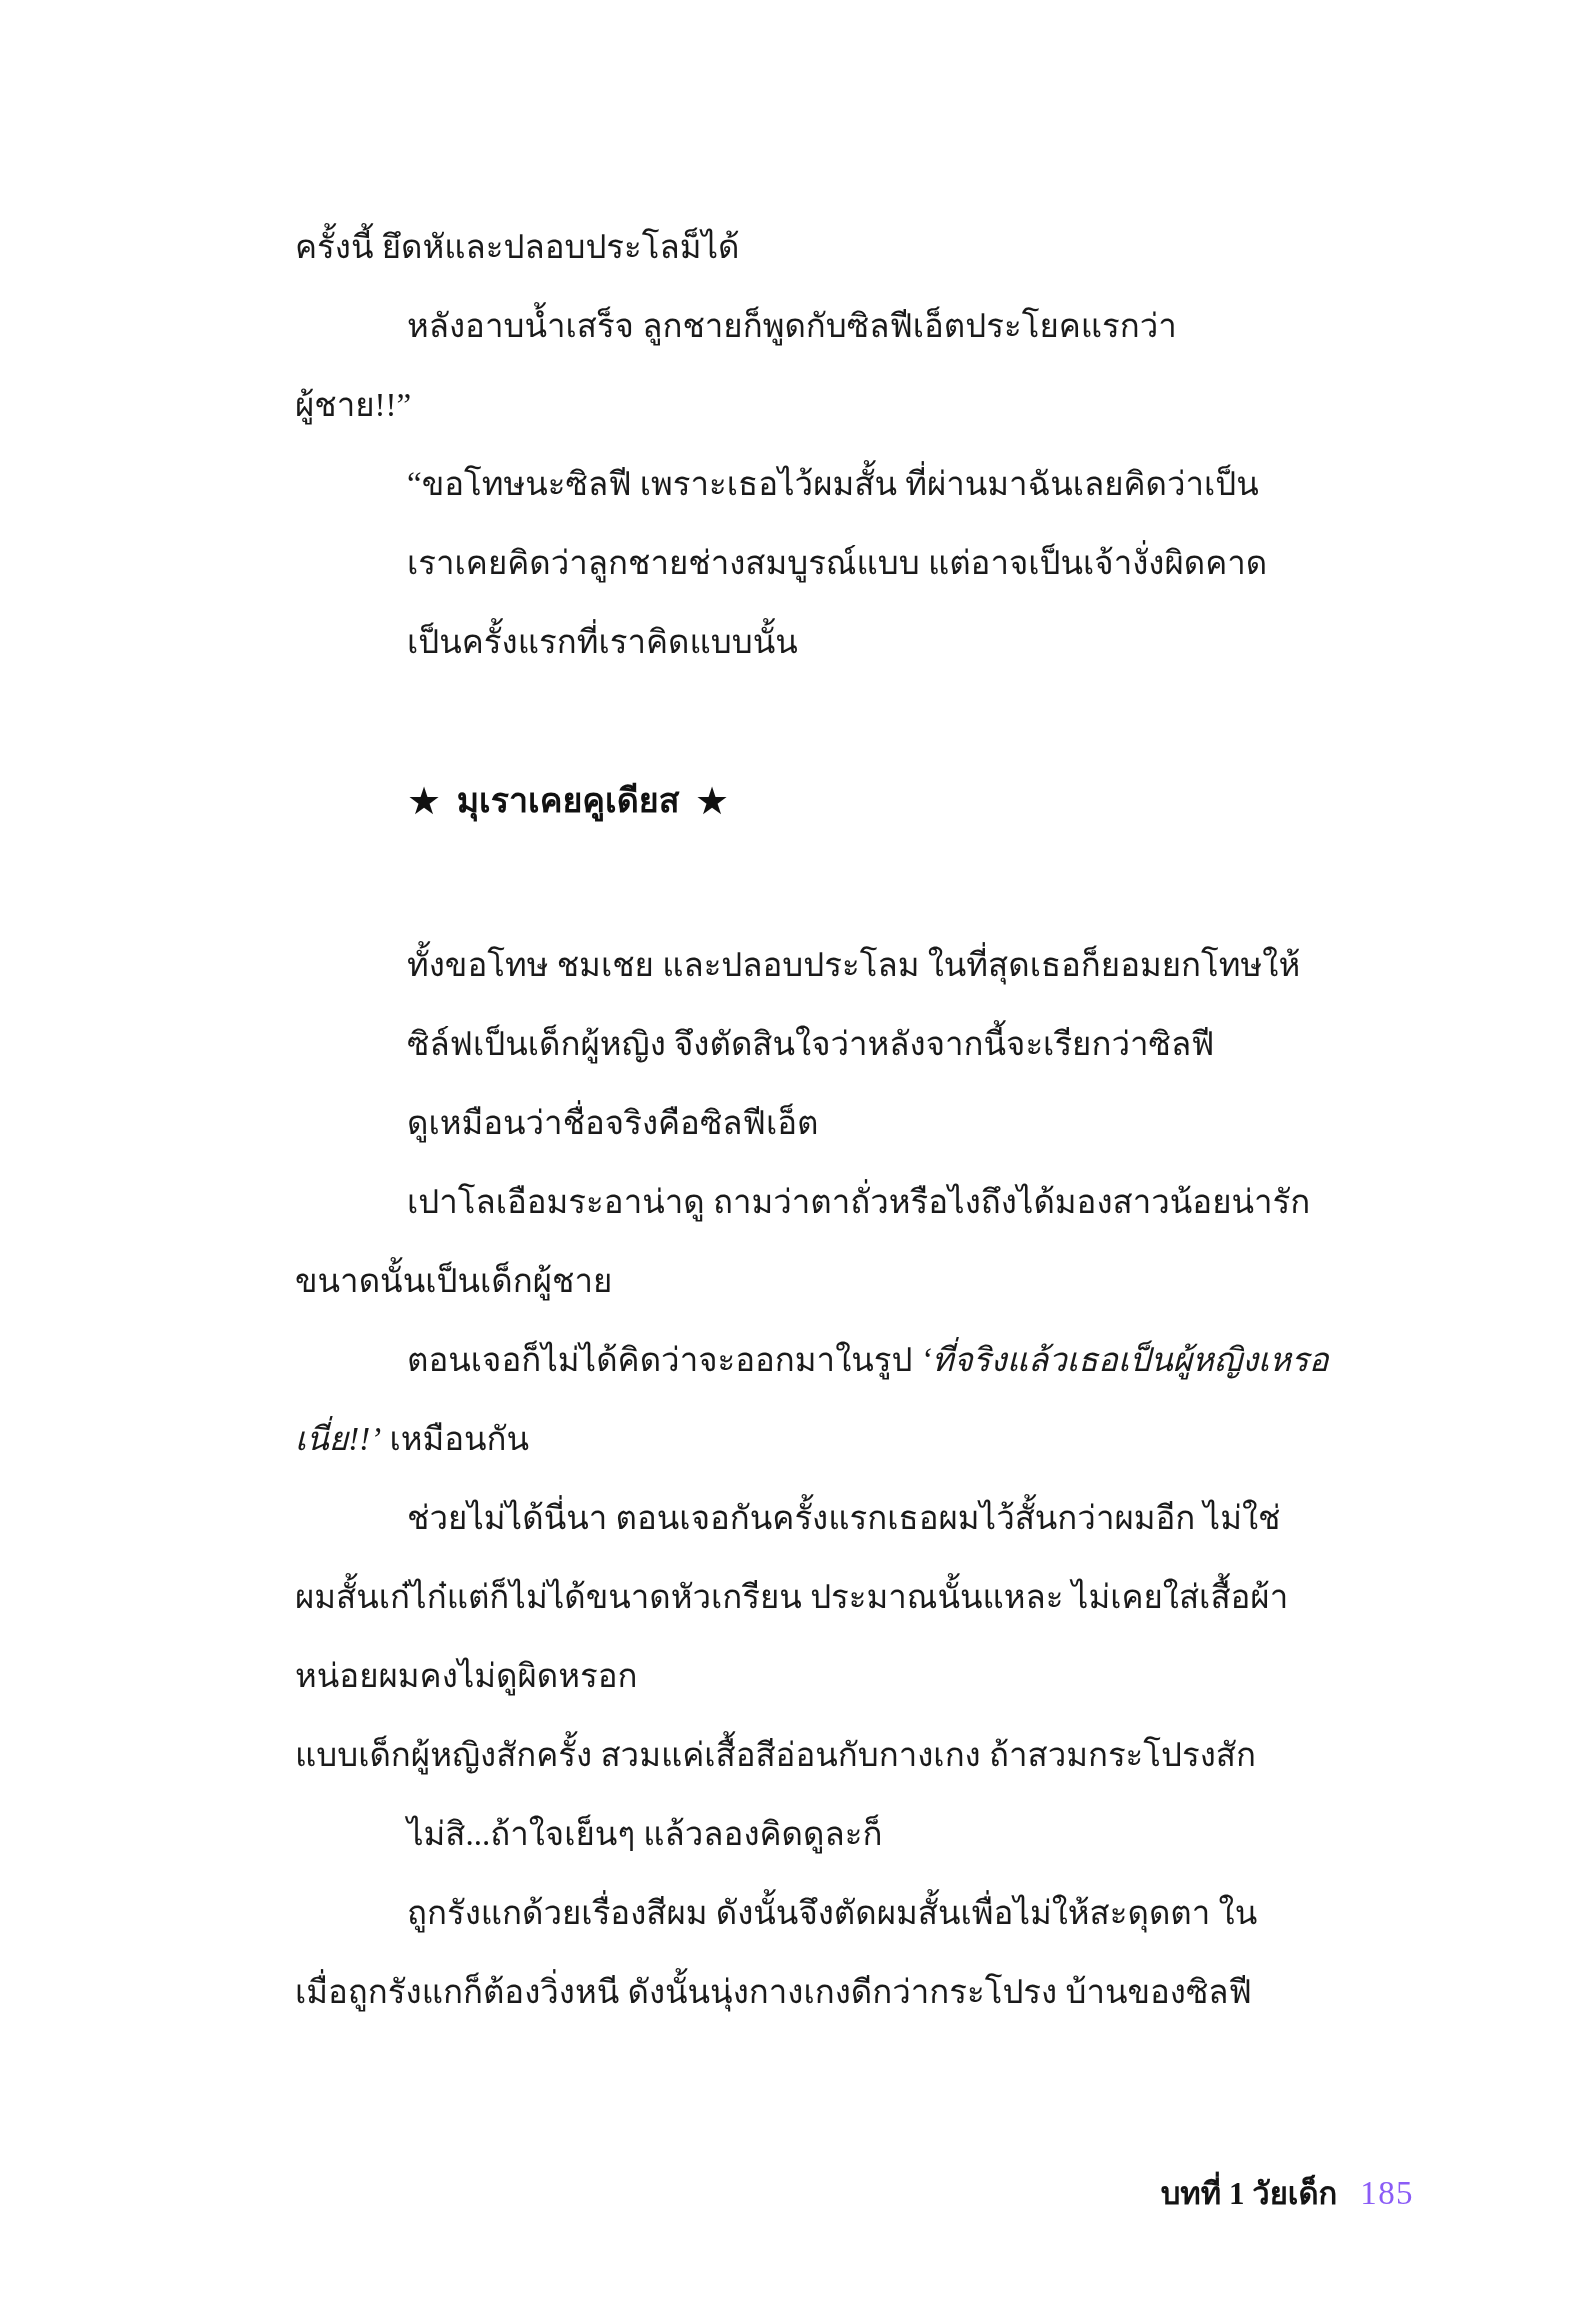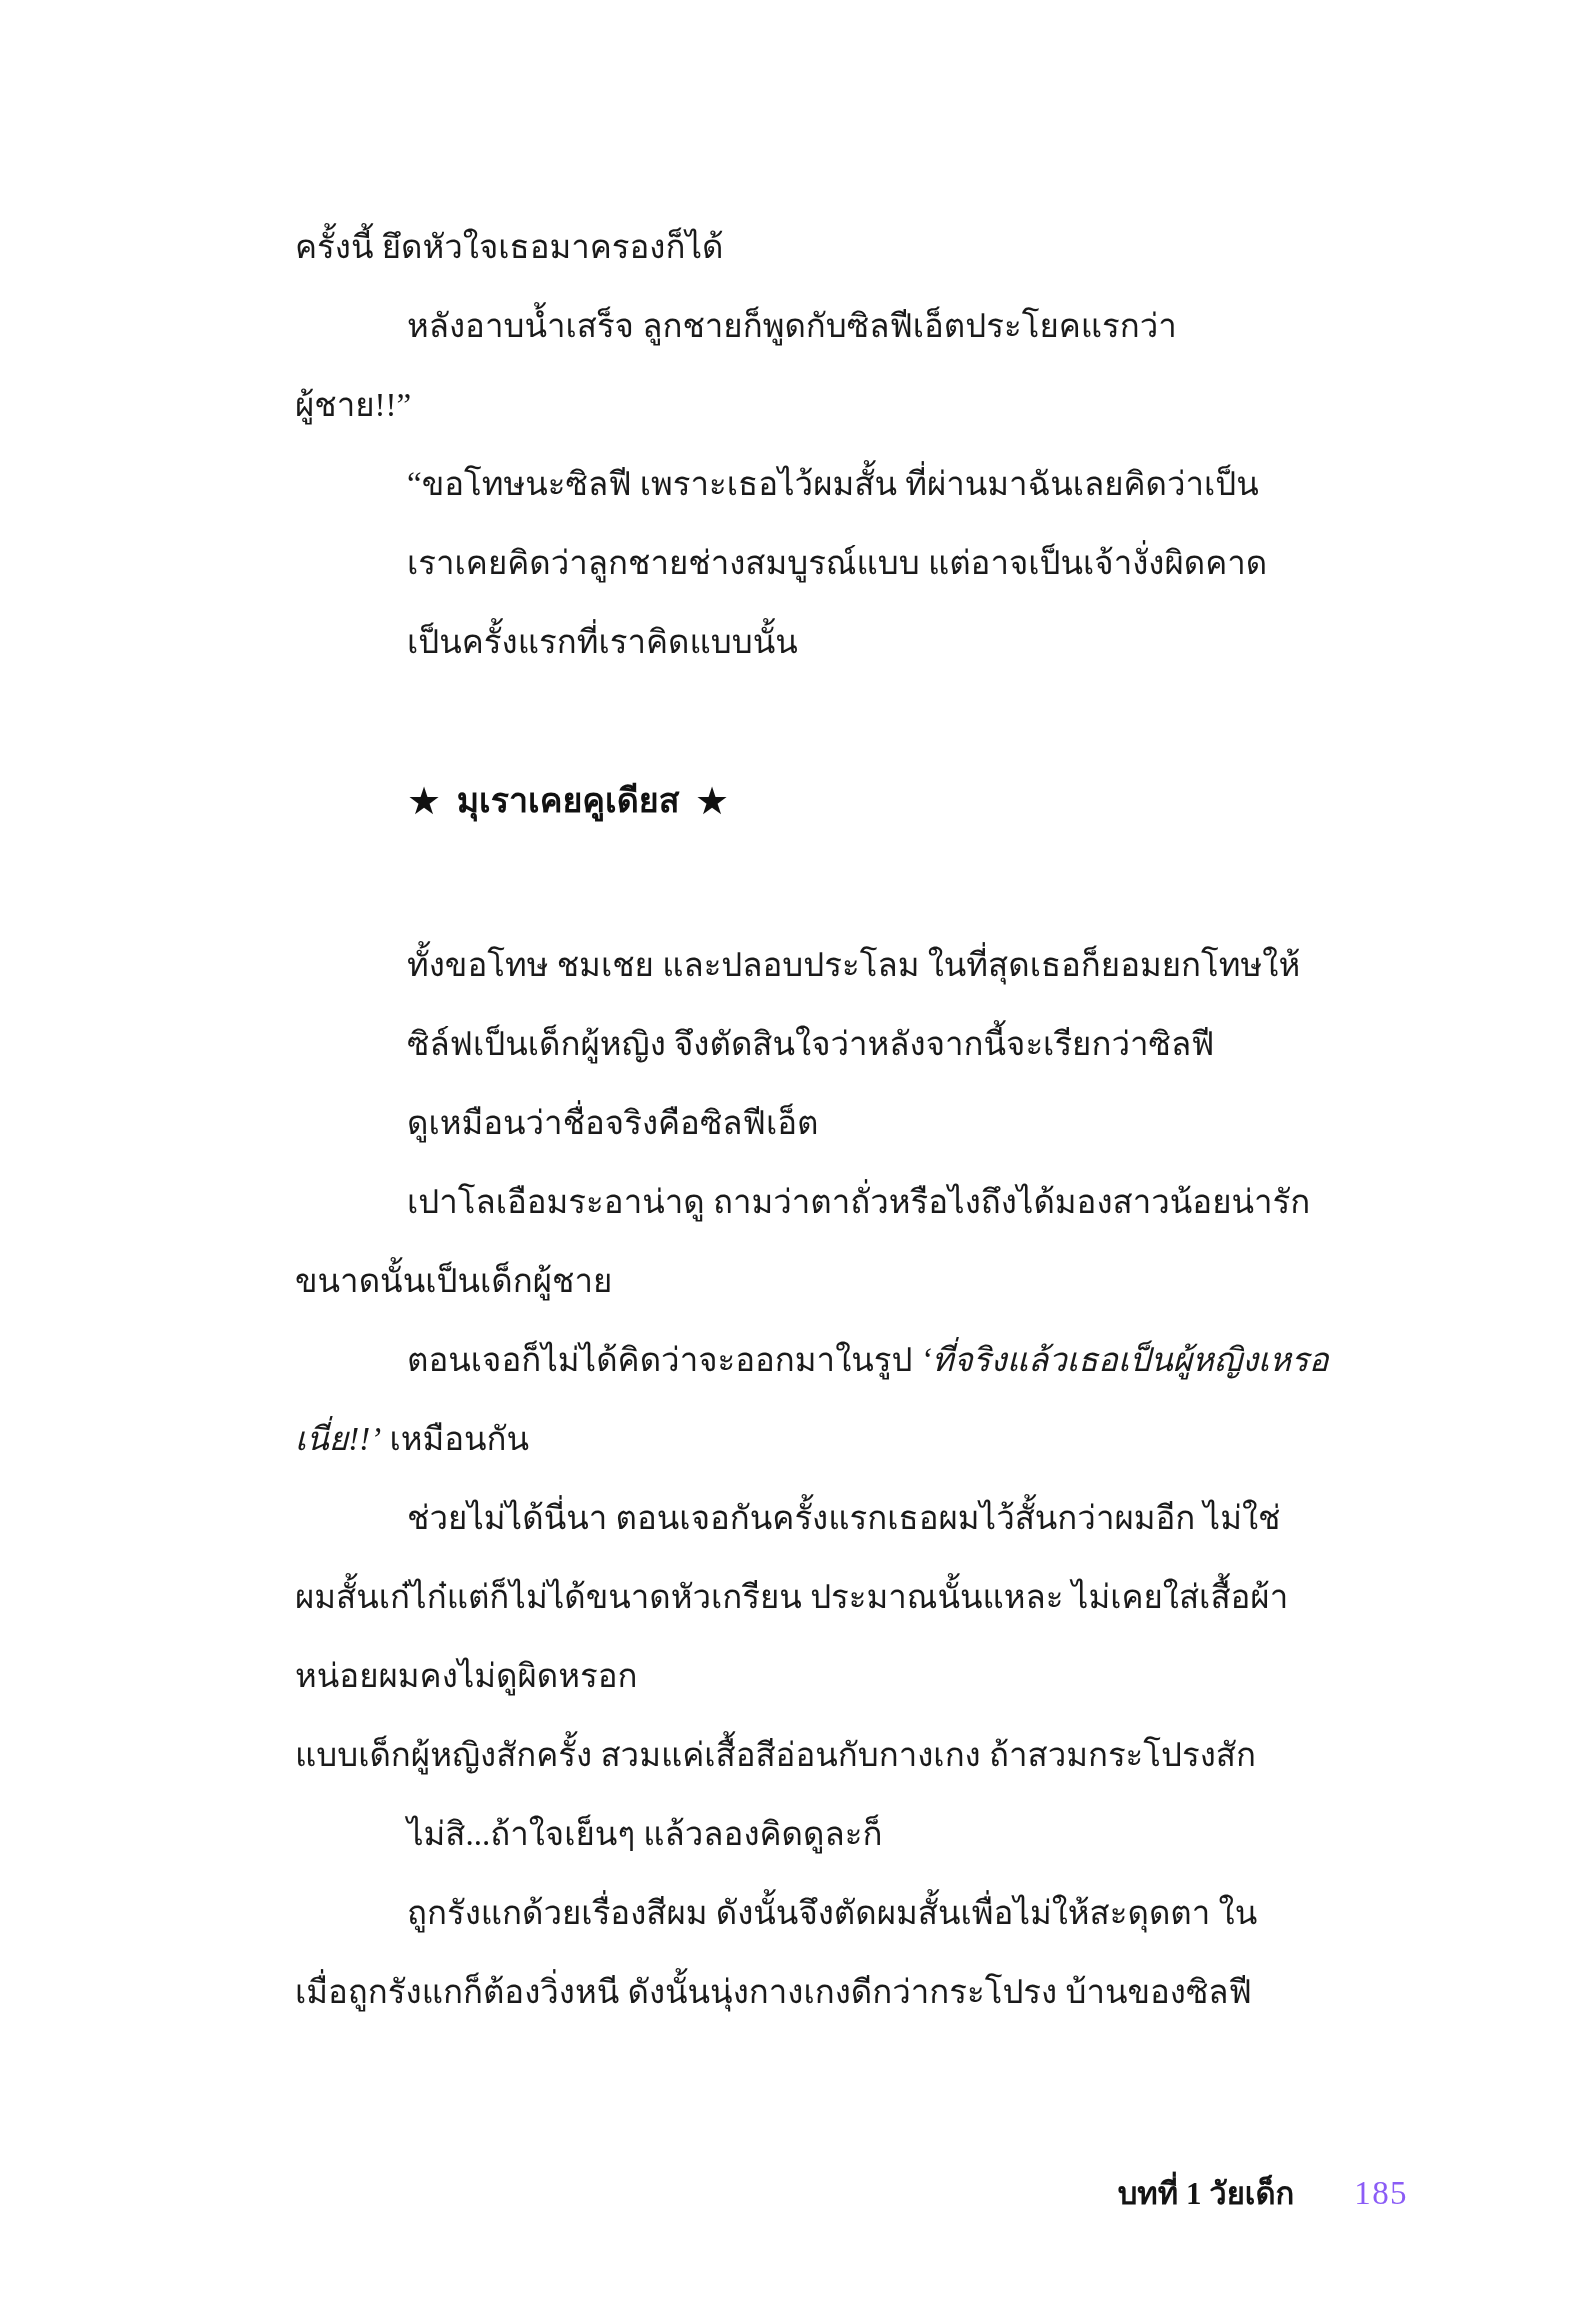--- a/index.html
+++ b/index.html
@@ -39,24 +39,24 @@
     height: 79px;
     font-family: "Liberation Sans", "DejaVu Sans", sans-serif;
     font-weight: 700;
     font-size: 34px;
     color: #111111;
   }
   .heading .star { font-size: 38px; line-height: 1; }
   .footer {
     position: absolute;
     top: 2154px;
-    right: 183px;
+    right: 177px;
     display: flex;
     align-items: center;
-    gap: 60px;
+    gap: 23px;
     line-height: 79px;
   }
   .footer .chapter {
     font-weight: 700;
     font-size: 31px;
     color: #141414;
   }
   .footer .pagenum {
     font-size: 33px;
     letter-spacing: 1.4px;
@@ -64,21 +64,21 @@
   }
 </style>
 </head>
 <body>
 
 <div class="page">
 
   <main class="text-block">
 
     <div class="para">
-      <div class="line">ครั้งนี้ ยึดหัวใจเธอมาครองก็ได้</div>
+      <div class="line">ครั้งนี้ ยึดหัและปลอบประโลม็ได้</div>
     </div>
 
     <div class="para">
       <div class="line indent">หลังอาบน้ำเสร็จ ลูกชายก็พูดกับซิลฟีเอ็ตประโยคแรกว่า</div>
     </div>
 
     <div class="para">
       <div class="line">ผู้ชาย!!”</div>
       <div class="line indent">“ขอโทษนะซิลฟี เพราะเธอไว้ผมสั้น ที่ผ่านมาฉันเลยคิดว่าเป็น</div>
     </div>

